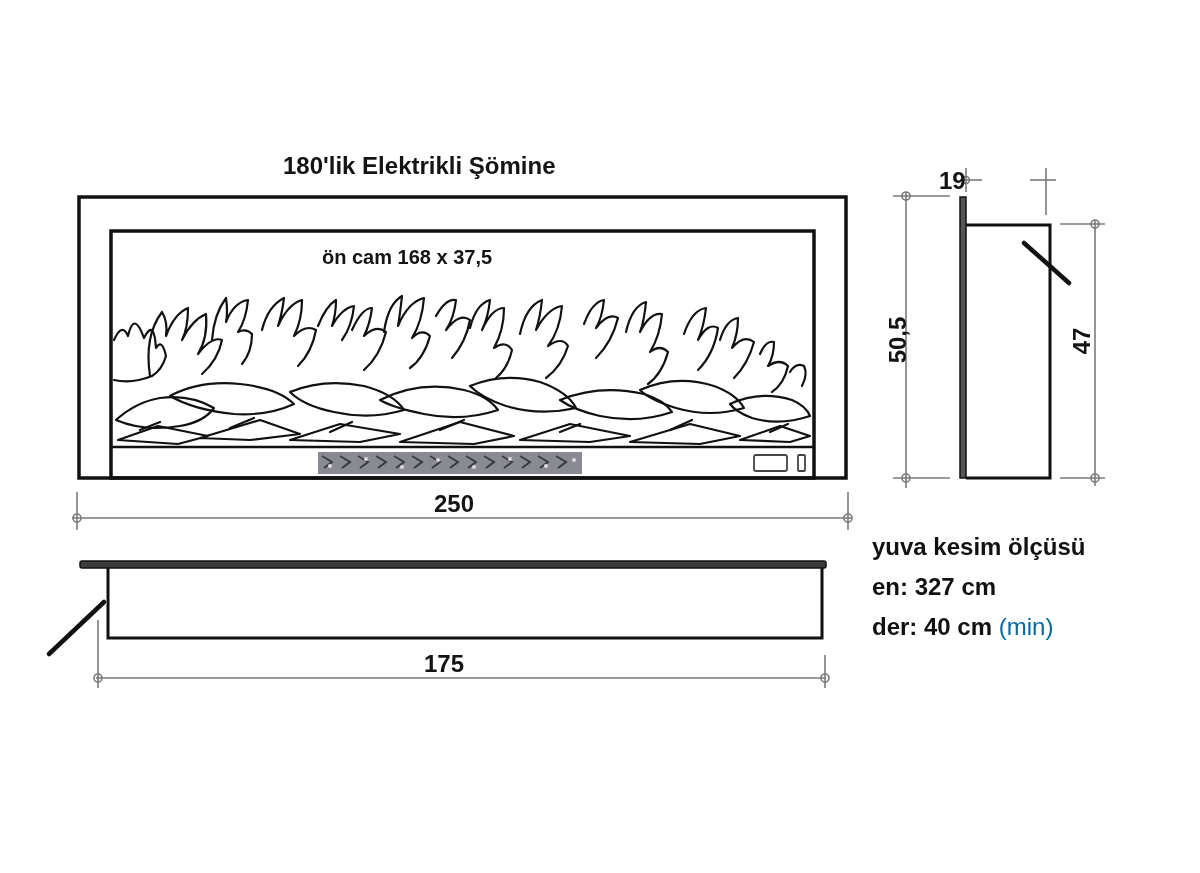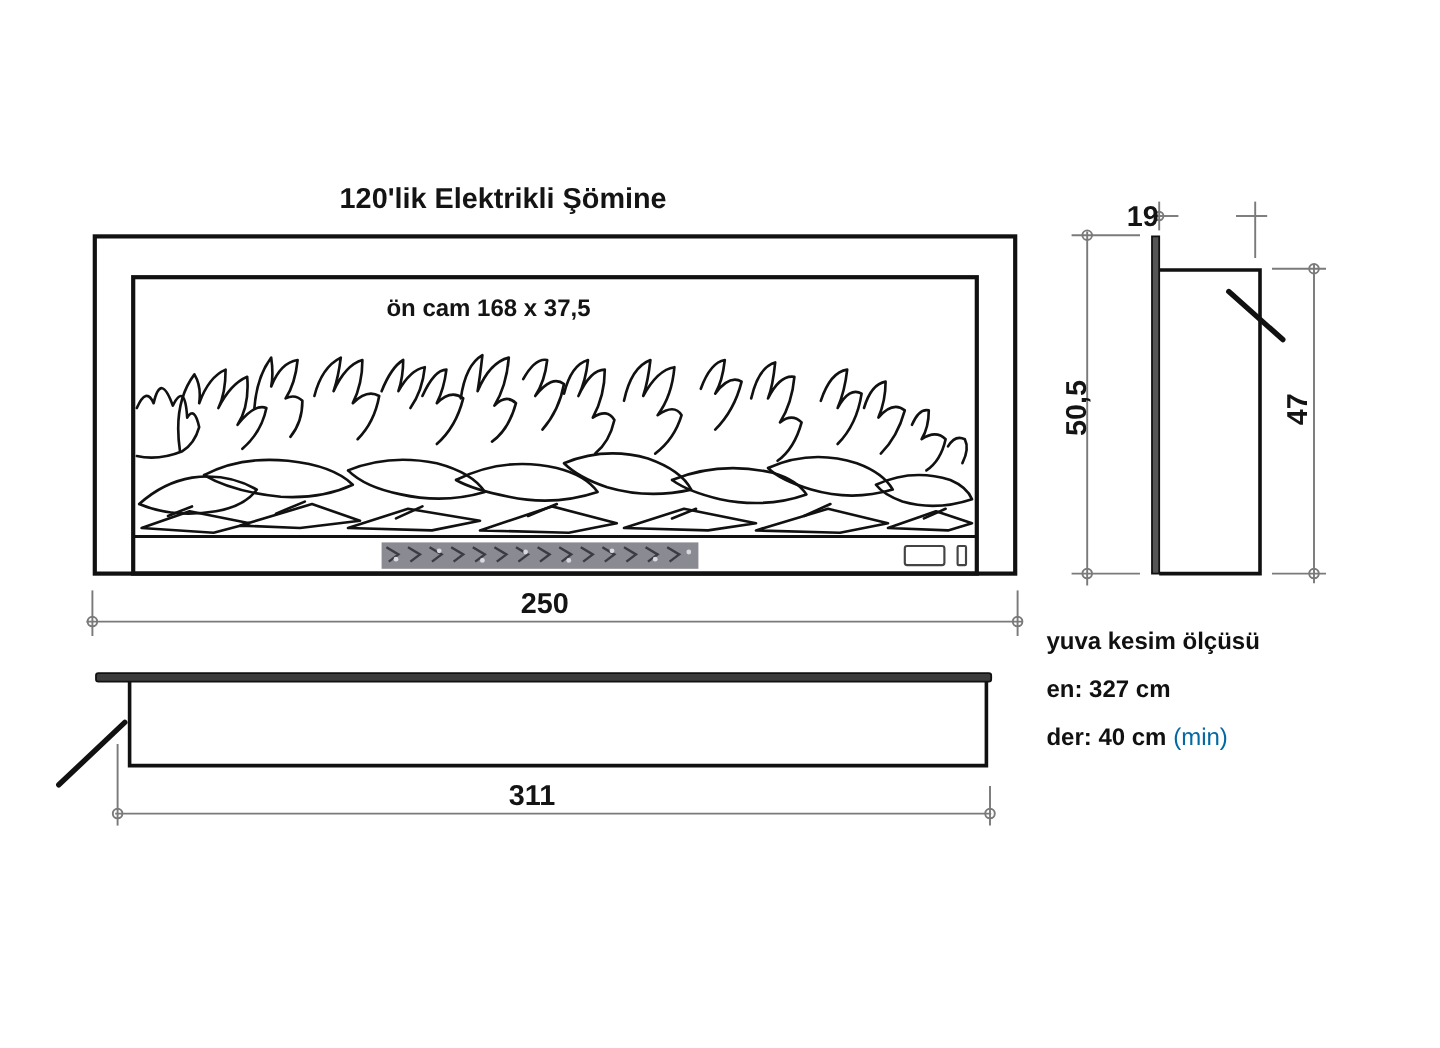--- a/index.html
+++ b/index.html
@@ -7,21 +7,21 @@
          font-family:"Liberation Sans", sans-serif; color:#111; }
   svg.drawing { position:absolute; left:0; top:0; }
   .lbl { position:absolute; white-space:nowrap; line-height:1; color:#141414; }
   .title { left:283px; top:154px; font-size:24px; font-weight:bold; }
   .glass { left:322px; top:247px; font-size:20px; font-weight:bold; }
   .dim180 { left:434px; top:492px; font-size:24px; font-weight:bold; }
   .dim175 { left:424px; top:652px; font-size:24px; font-weight:bold; }
   .dim19 { left:939px; top:169px; font-size:24px; font-weight:bold; }
   .dim505 { left:868px; top:328px; font-size:24px; font-weight:bold; transform:rotate(-90deg); transform-origin:center; width:60px; text-align:center; }
   .dim47 { left:1062px; top:329px; font-size:24px; font-weight:bold; transform:rotate(-90deg); transform-origin:center; width:40px; text-align:center; }
-  .spec { position:absolute; left:872px; top:515px; font-size:20px; font-weight:bold; line-height:40px; }
+  .spec { position:absolute; left:872px; top:527px; font-size:24px; font-weight:bold; line-height:40px; }
   .spec div { white-space:nowrap; }
   .spec .light { font-weight:normal; color:#0369a1; }
 </style>
 </head>
 <body>
 
 <svg class="drawing" width="1200" height="873" viewBox="0 0 1200 873" xmlns="http://www.w3.org/2000/svg">
 
   <g>
     <rect x="79" y="197" width="767" height="281" fill="none" stroke="#111" stroke-width="3.5"></rect>
@@ -120,24 +120,24 @@
     <g stroke="#7a7a7a" stroke-width="1.6" fill="none">
       <line x1="966" y1="168" x2="966" y2="192"></line>
       <line x1="1046" y1="168" x2="1046" y2="215"></line>
       <line x1="960" y1="180" x2="982" y2="180"></line>
       <line x1="1030" y1="180" x2="1056" y2="180"></line>
       <circle cx="966" cy="180" r="3.5"></circle>
     </g>
   </g>
 </svg>
 
-<div class="lbl title">120'lik Elektrikli Şömine</div>
+<div class="lbl title">180'lik Elektrikli Şömine</div>
 <div class="lbl glass">ön cam 168 x 37,5</div>
 <div class="lbl dim180">250</div>
-<div class="lbl dim175">311</div>
+<div class="lbl dim175">175</div>
 <div class="lbl dim19">19</div>
 <div class="lbl dim505">50,5</div>
 <div class="lbl dim47">47</div>
 
 <div class="spec">
   <div>yuva kesim ölçüsü</div>
   <div>en: 327 cm</div>
   <div><span>der: 40 cm</span> <span class="light">(min)</span></div>
 </div>
 

